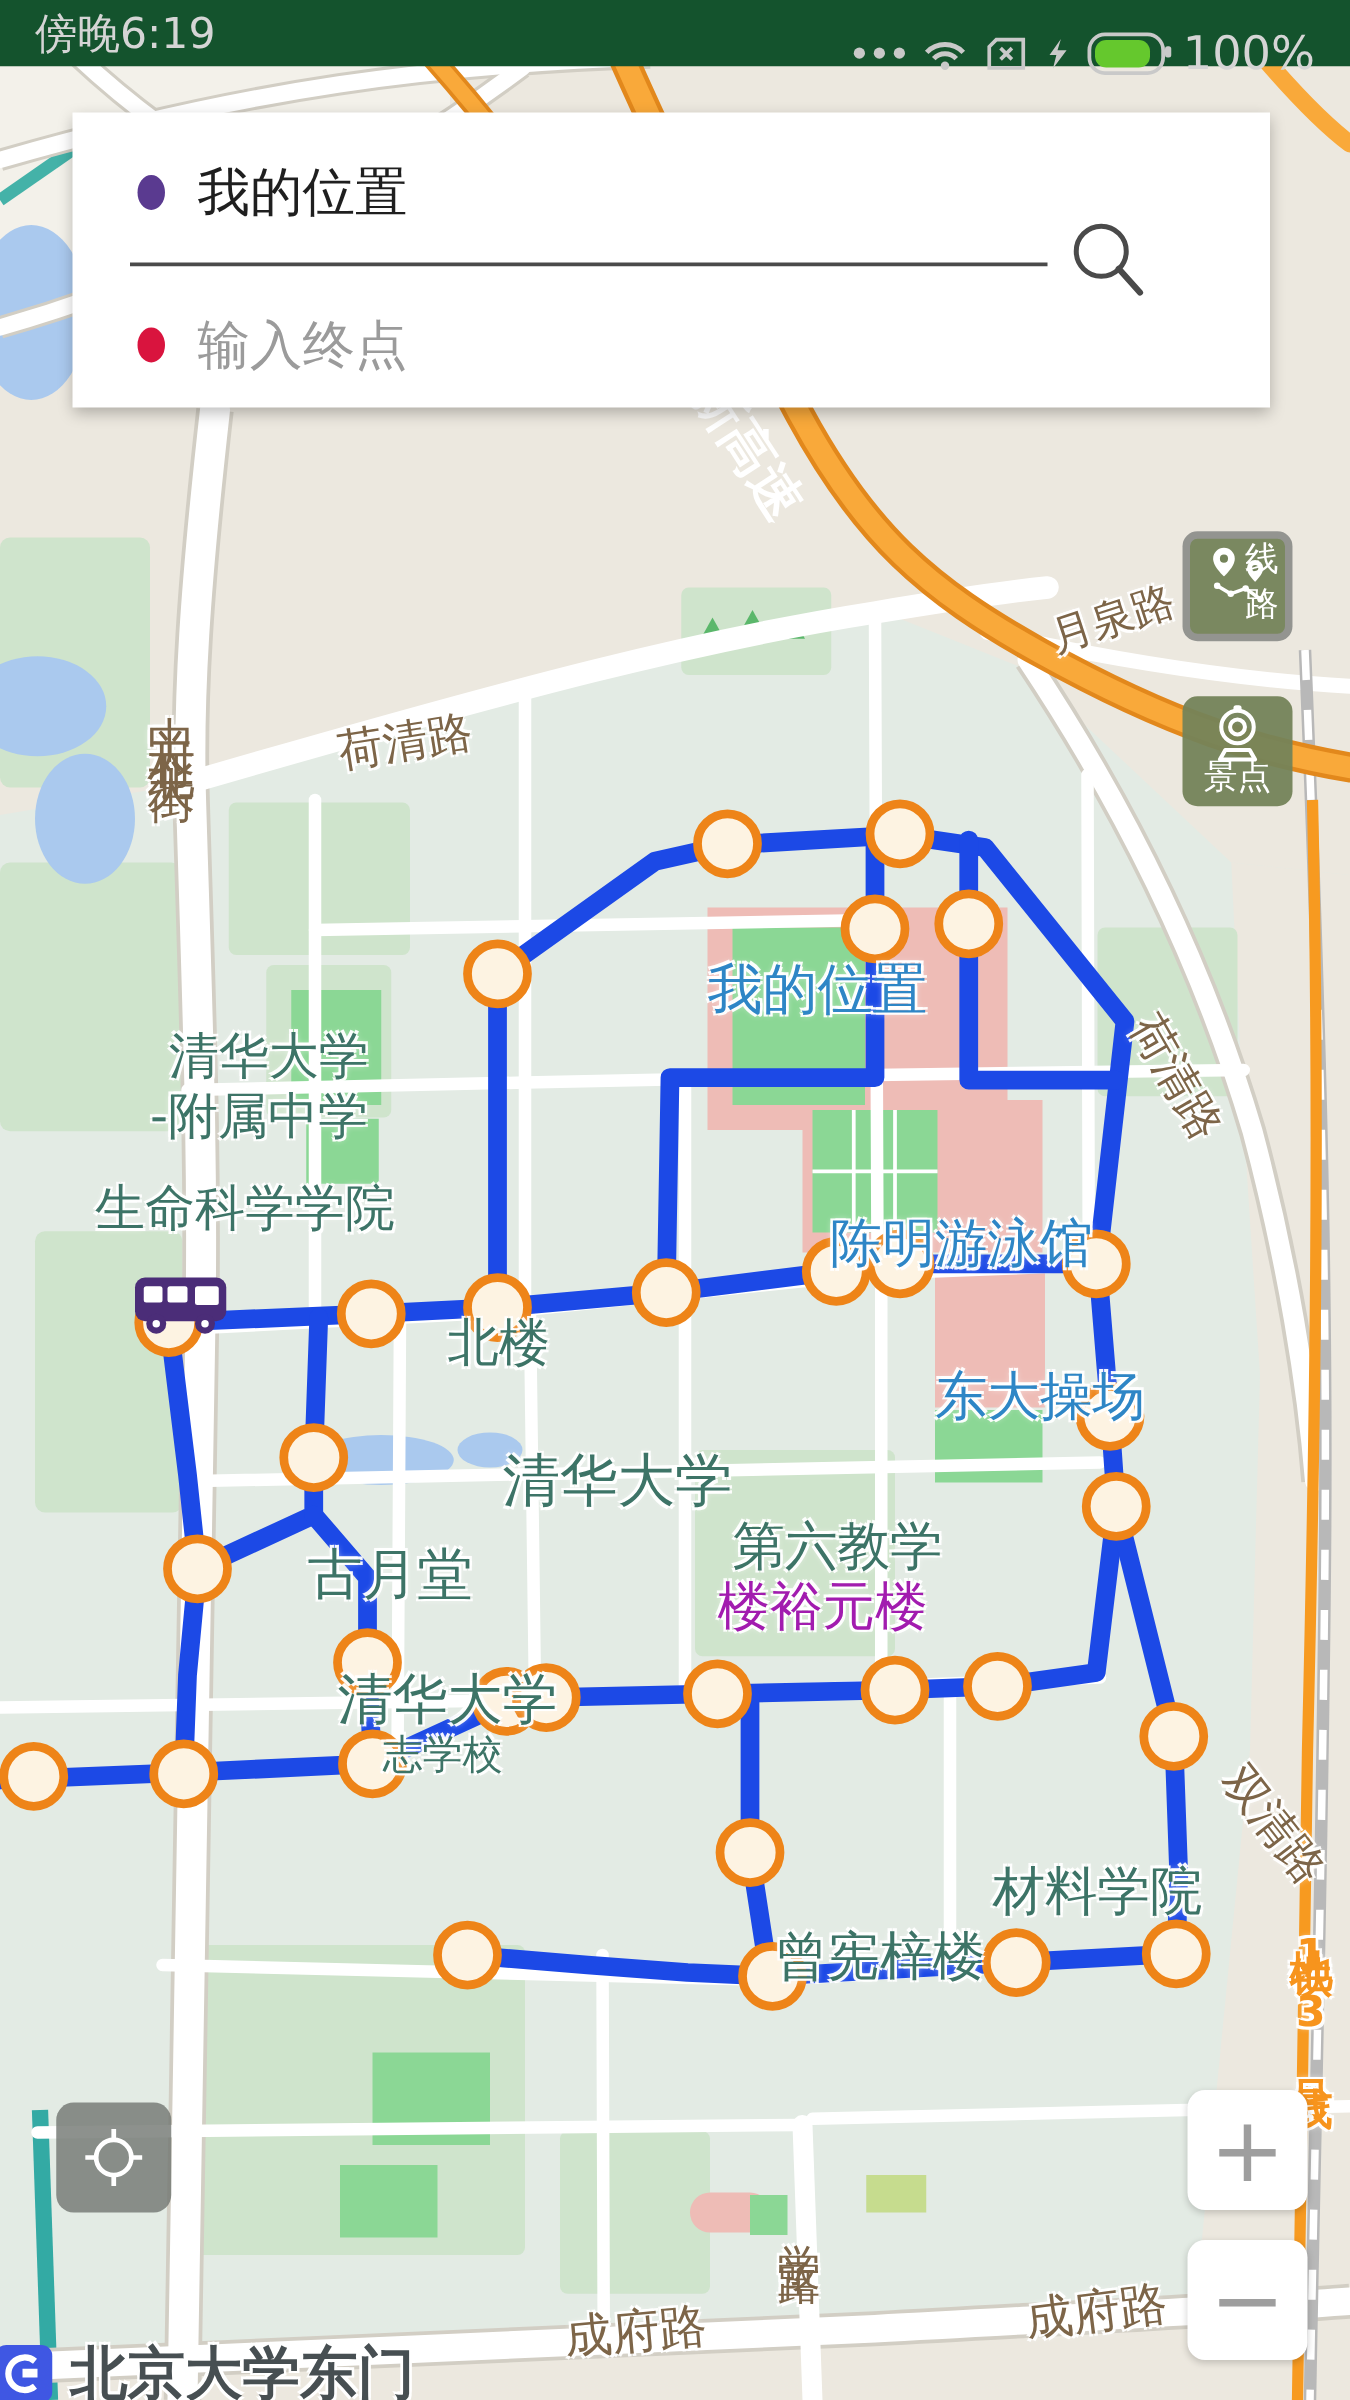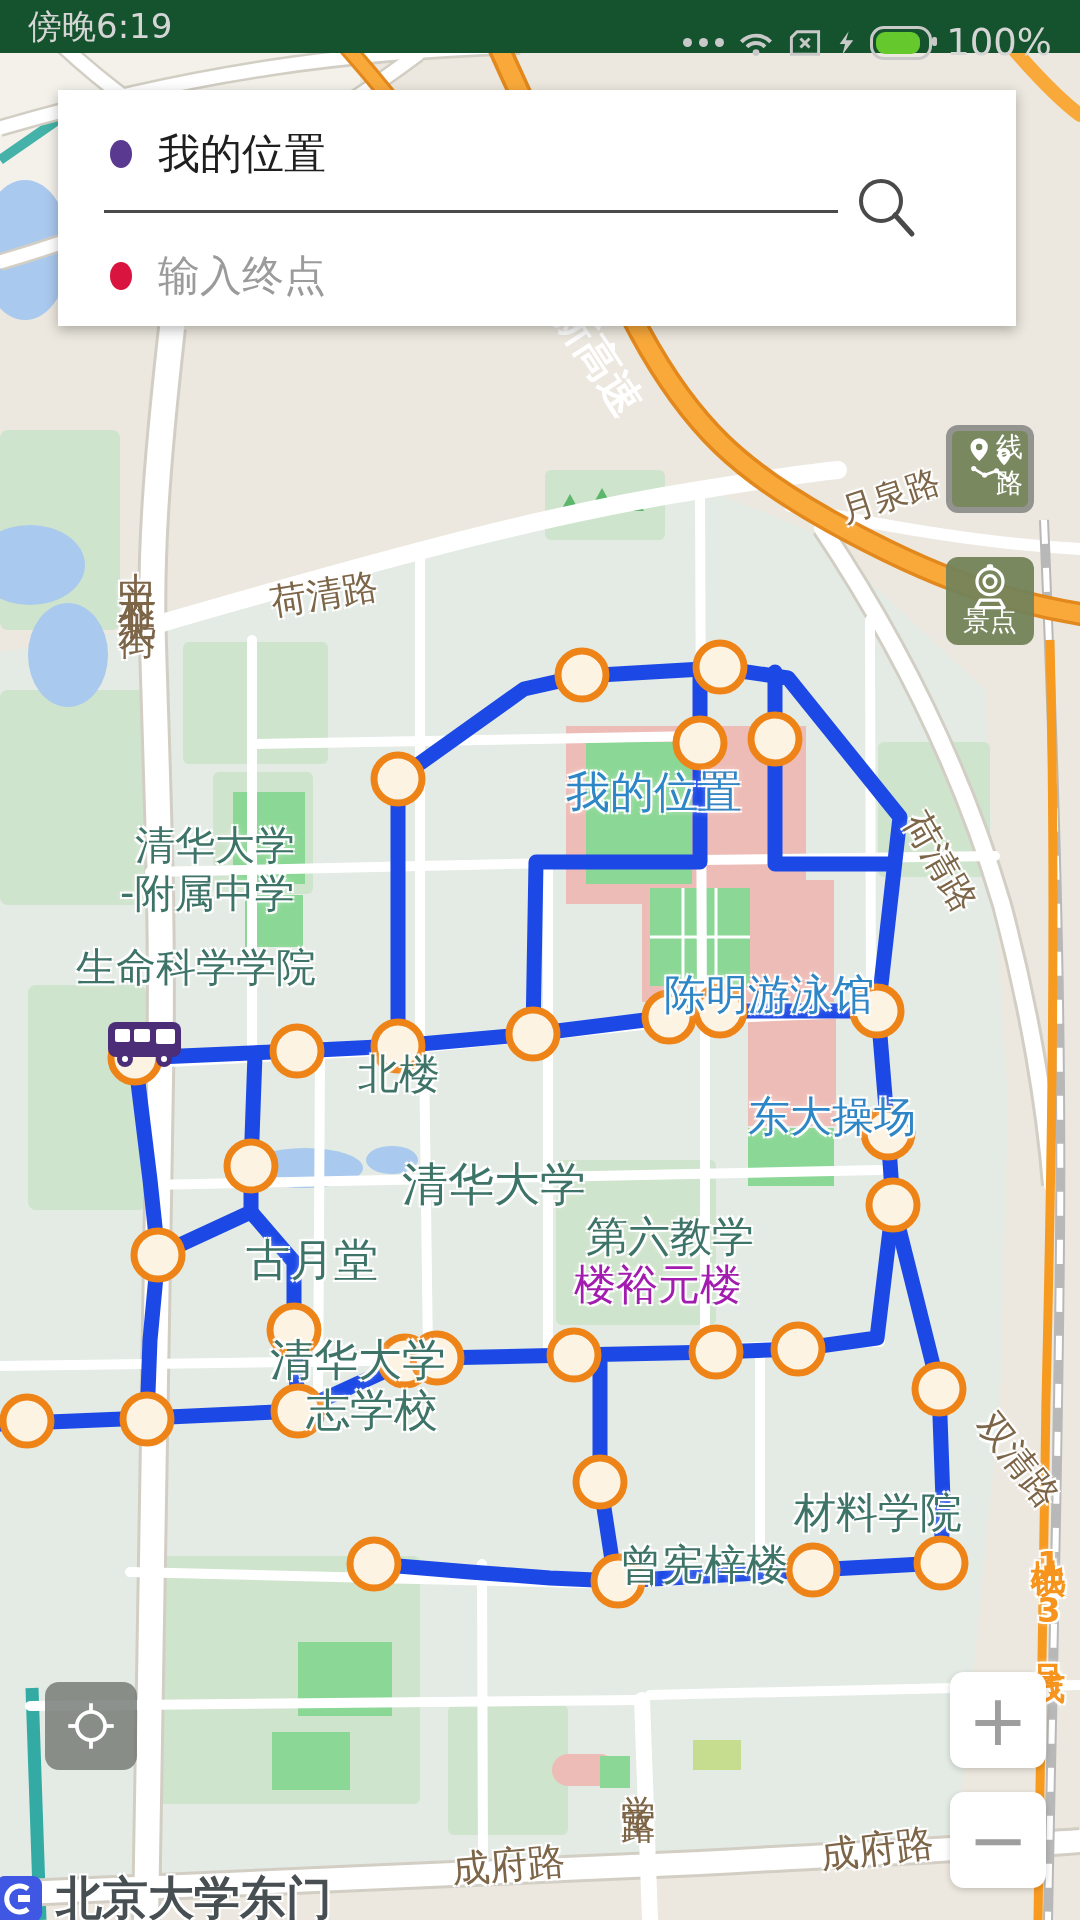--- a/index.html
+++ b/index.html
@@ -246,21 +246,21 @@
         <div class="map-label" style="left: 76px; top: 946px; font-size: 40px; color: rgb(61, 116, 103);">生命科学学院</div>
         <div class="map-label" style="left: 358px; top: 1052px; font-size: 41px; color: rgb(61, 116, 103);">北楼</div>
         <div class="map-label" style="left: 566px; top: 768px; font-size: 44px; color: rgb(46, 134, 198);">我的位置</div>
         <div class="map-label" style="left: 664px; top: 972px; font-size: 42px; color: rgb(46, 134, 198);">陈明游泳馆</div>
         <div class="map-label" style="left: 748px; top: 1094px; font-size: 42px; color: rgb(46, 134, 198);">东大操场</div>
         <div class="map-label" style="left: 402px; top: 1160px; font-size: 46px; color: rgb(61, 116, 103);">清华大学</div>
         <div class="map-label" style="left: 246px; top: 1236px; font-size: 44px; color: rgb(61, 116, 103);">古月堂</div>
         <div class="map-label" style="left: 586px; top: 1214px; font-size: 42px; color: rgb(61, 116, 103);">第六教学</div>
         <div class="map-label" style="left: 574px; top: 1262px; font-size: 42px; color: #a21caf;">楼裕元楼</div>
         <div class="map-label" style="left: 270px; top: 1336px; font-size: 44px; color: rgb(61, 116, 103);">清华大学</div>
-        <div class="map-label" style="left: 306px; top: 1386px; font-size: 44px; color: rgb(61, 116, 103);">志学校</div>
+        <div class="map-label" style="left: 306px; top: 1386px; font-size: 32px; color: rgb(61, 116, 103);">志学校</div>
         <div class="map-label" style="left: 794px; top: 1490px; font-size: 42px; color: rgb(61, 116, 103);">材料学院</div>
         <div class="map-label" style="left: 620px; top: 1542px; font-size: 42px; color: rgb(61, 116, 103);">曾宪梓楼</div>
       </div>
 
     <div class="bus-marker">
       <svg width="78" height="50" viewBox="0 0 78 50">
         <rect x="2" y="4" width="73" height="35" rx="8" fill="#4b2d78"></rect>
         <rect x="9" y="11" width="15" height="13" rx="2" fill="#ffffff"></rect>
         <rect x="28" y="11" width="16" height="13" rx="2" fill="#ffffff"></rect>
         <rect x="50" y="11" width="19" height="15" rx="2" fill="#ffffff"></rect>

